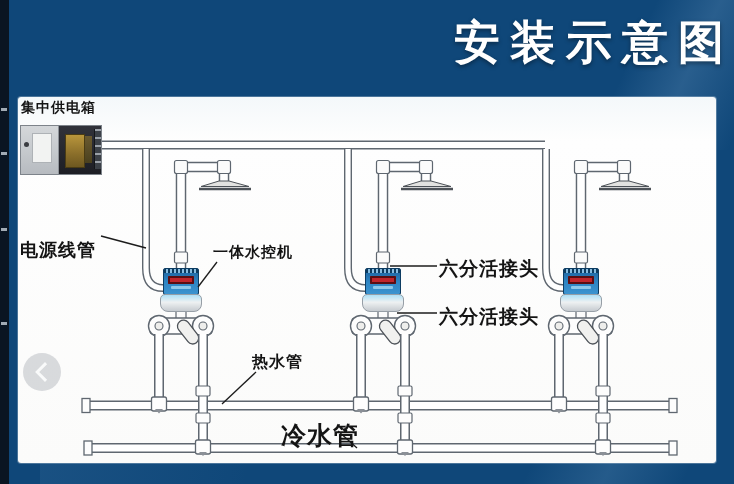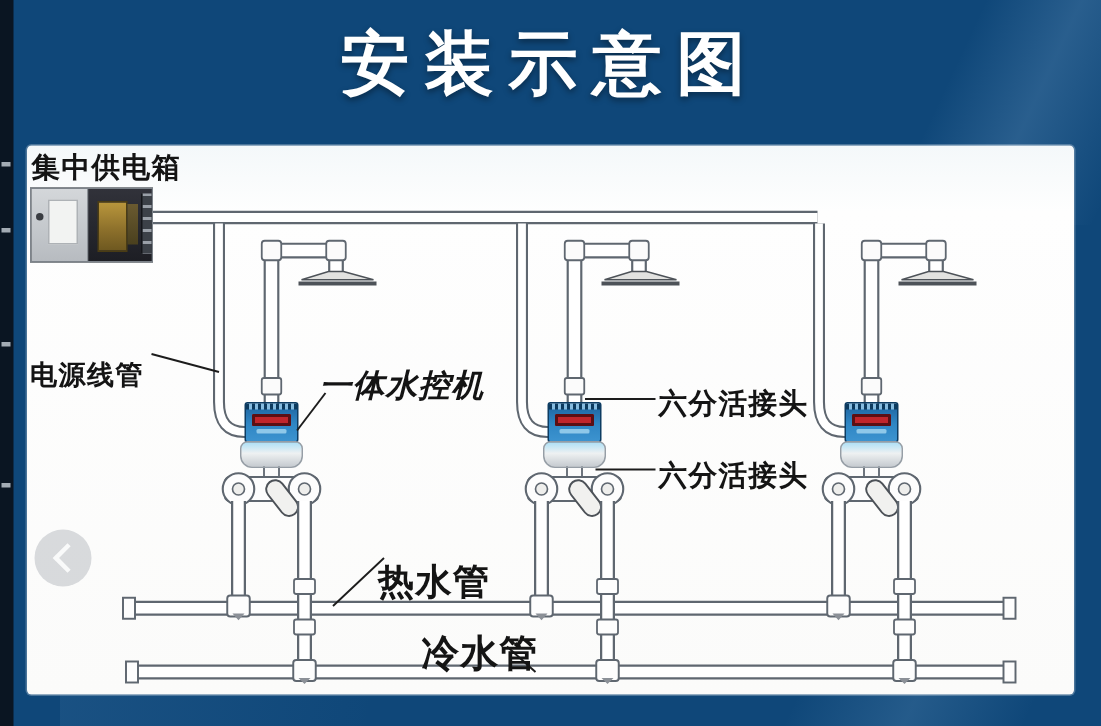--- a/index.html
+++ b/index.html
@@ -14,21 +14,21 @@
     background:linear-gradient(115deg,rgba(255,255,255,0) 55%,rgba(160,200,235,.18) 70%,rgba(255,255,255,0) 88%);}
   .streak-br{left:380px;top:400px;width:360px;height:90px;
     background:linear-gradient(115deg,rgba(255,255,255,0) 45%,rgba(150,195,230,.16) 65%,rgba(255,255,255,0) 85%);}
   .streak-bl{left:40px;top:440px;width:300px;height:50px;
     background:linear-gradient(100deg,rgba(120,170,215,.10),rgba(255,255,255,0) 70%);}
   
   .sliver{position:absolute;left:0;top:0;width:9px;height:484px;background:#0a1522;}
   .sliver-mark{position:absolute;left:1px;width:6px;height:3px;background:#c8d1d9;opacity:.8;}
   
   .title{
-    position:absolute;left:0;top:12px;width:734px;text-align:center;
+    position:absolute;left:0;top:12px;width:734px;text-align:right;
     color:#ffffff;font-size:46px;font-weight:800;letter-spacing:10px;
     text-shadow:0 2px 4px rgba(0,0,0,.4);
   }
   
   .panel{
     position:absolute;left:18px;top:97px;width:698px;height:366px;
     background:linear-gradient(#f4f8fa,#fefefe 12%,#fbfbfa);
     border-radius:3px;
     box-shadow:0 0 0 1px rgba(255,255,255,.25);
   }
@@ -56,26 +56,26 @@
     background:linear-gradient(#1c629e,#2f86c4 55%,#3c93cf);position:relative;overflow:hidden;}
   .ctrl-ticks{height:4px;background:repeating-linear-gradient(90deg,#0c3a5e 0 2px,#86bce0 2px 4px);}
   .ctrl-display{margin:3px auto 0;width:26px;height:8px;background:#c1252b;border-radius:1px;
     box-shadow:inset 0 0 0 2px #5a0f14;}
   .ctrl-subtext{margin:2px auto 0;width:20px;height:3px;background:#9fd2ee;opacity:.85;border-radius:1px;}
   .ctrl-flare{position:absolute;top:26px;left:-3px;width:42px;height:18px;box-sizing:border-box;
     background:linear-gradient(#aee0f6,#eef1f2 45%,#c6cbd0);
     border:1px solid #969ea6;border-radius:5px 5px 8px 8px;}
   
   .dlabel{position:absolute;color:#141414;font-weight:700;z-index:7;letter-spacing:1px;white-space:nowrap;}
-  .lb-powerbox{left:21px;top:99px;font-size:19px;}
+  .lb-powerbox{left:21px;top:99px;font-size:14px;}
   .lb-conduit{left:20px;top:222px;font-size:18px;margin-top:16px;}
-  .lb-controller{left:213px;top:243px;font-size:21px;font-style:italic;}
+  .lb-controller{left:213px;top:243px;font-size:15px;}
   .lb-union-a{left:439px;top:256px;font-size:19px;}
   .lb-union-b{left:439px;top:304px;font-size:19px;}
-  .lb-hot{left:252px;top:372px;font-size:24px;}
+  .lb-hot{left:252px;top:352px;font-size:16px;}
   .lb-cold{left:281px;top:419px;font-size:25px;}
   
   .nav-prev{position:absolute;left:23px;top:353px;width:38px;height:38px;border-radius:50%;
     background:rgba(186,190,194,.55);z-index:8;cursor:pointer;}
   .chevron-left{position:absolute;left:15px;top:12px;width:11px;height:11px;
     border-left:3px solid rgba(255,255,255,.85);border-bottom:3px solid rgba(255,255,255,.85);
     transform:rotate(45deg);}
 </style>
 </head>
 <body>

